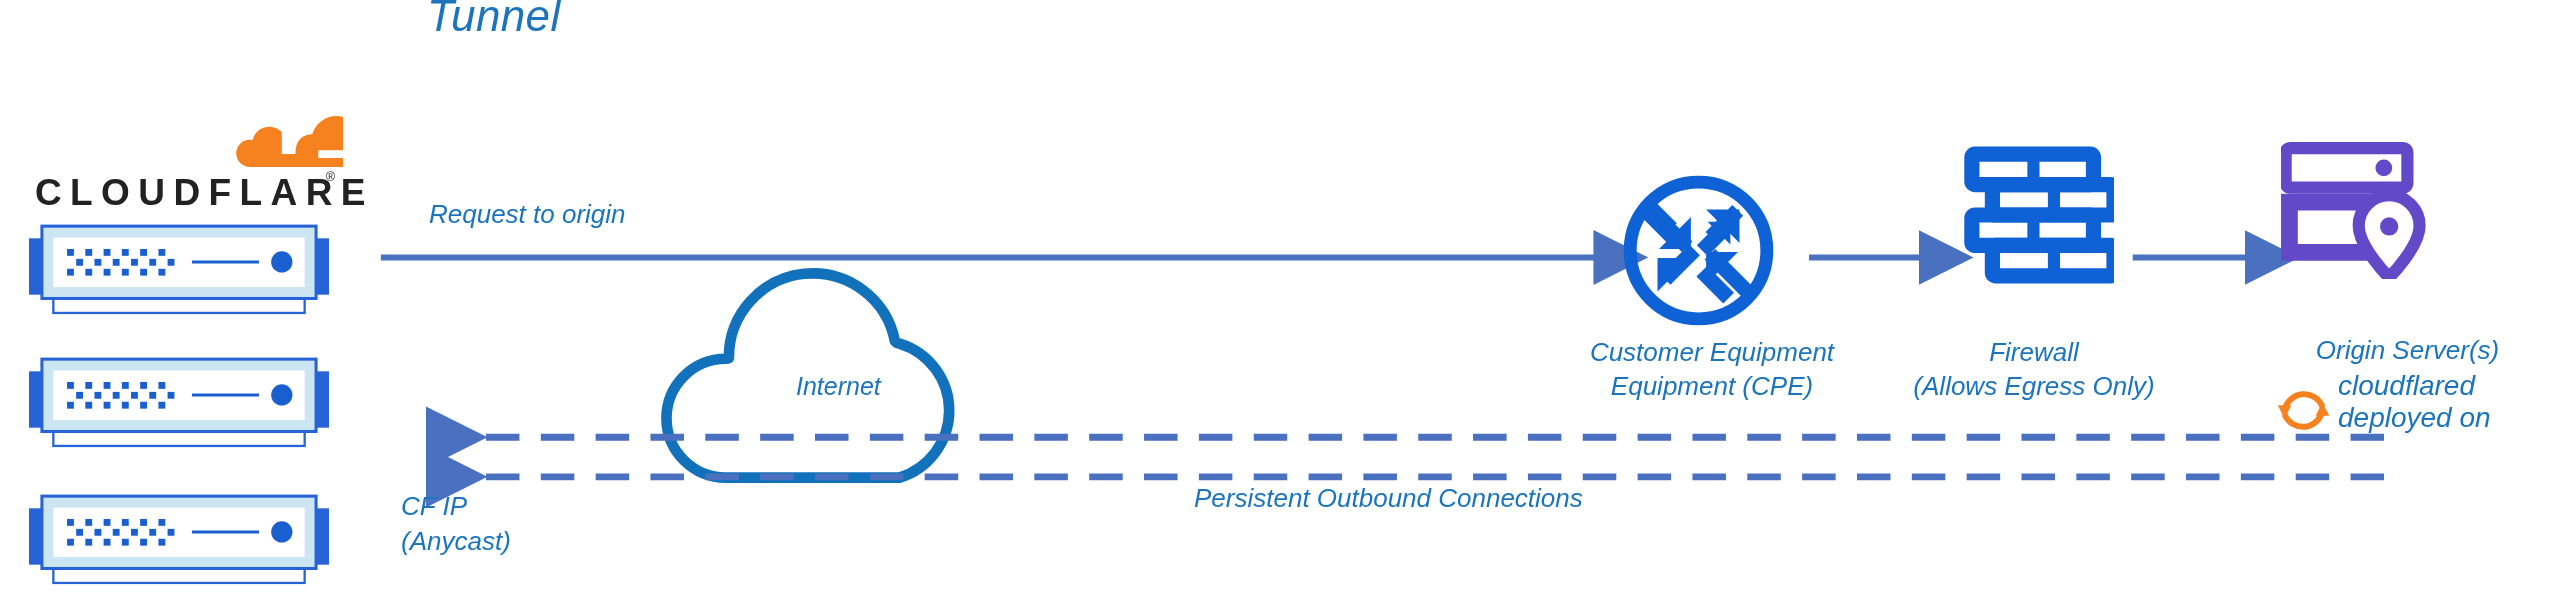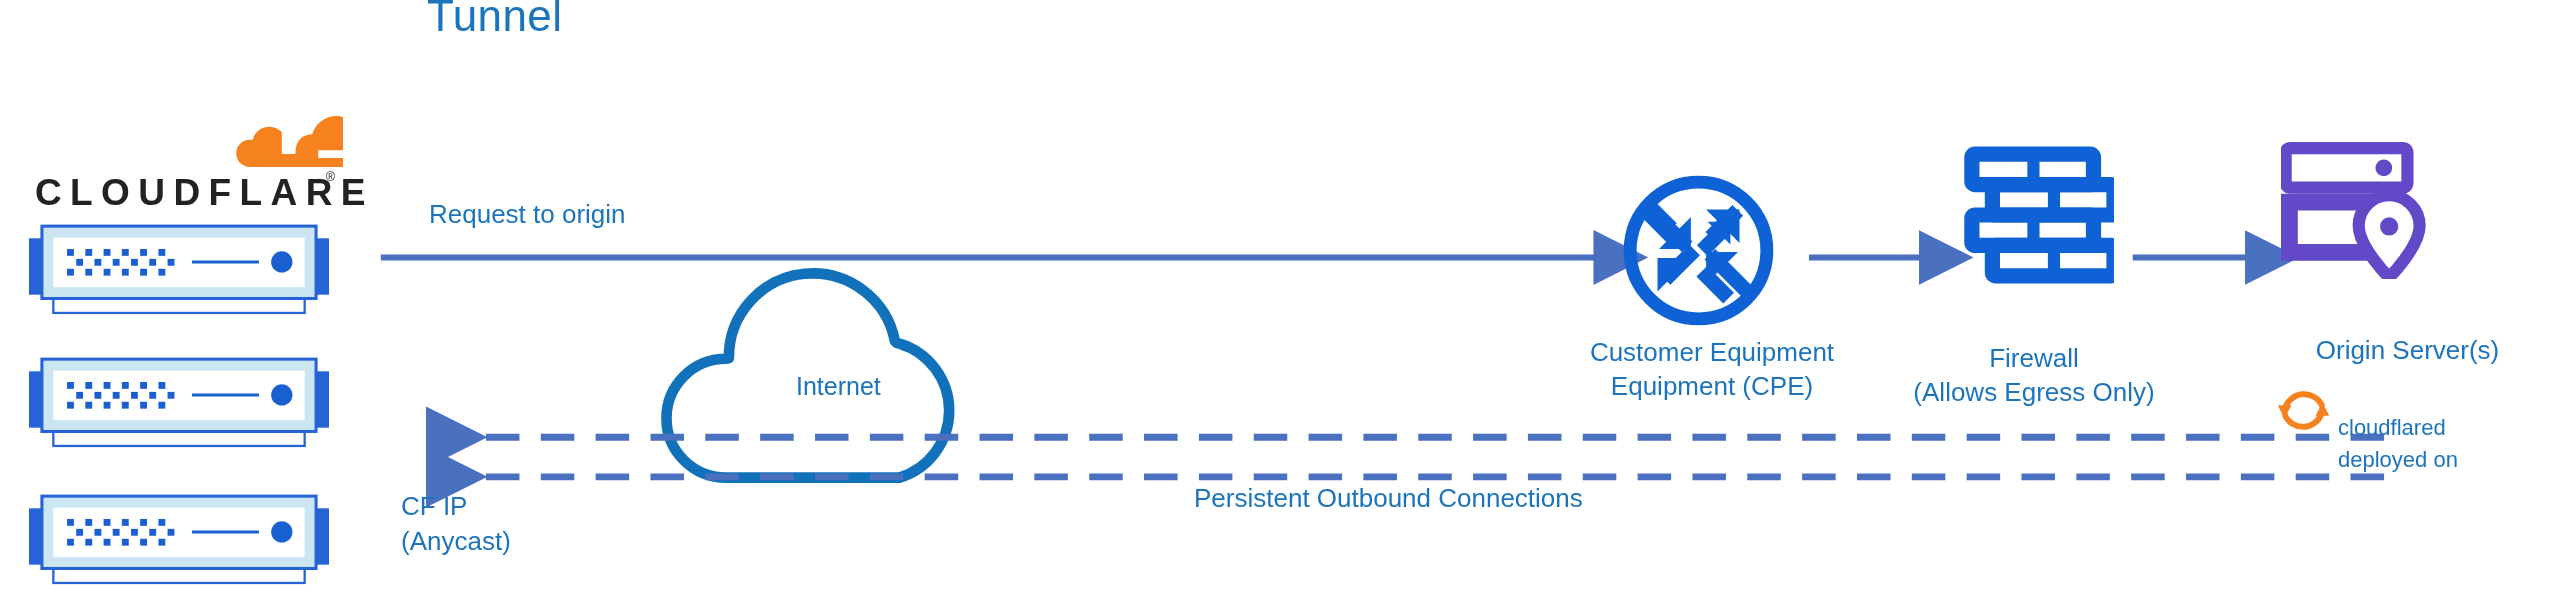--- a/index.html
+++ b/index.html
@@ -51,20 +51,21 @@
 
   
   .cf-server { width: 328px; height: 99px; }
 
   
   .label {
     color: #1B74BC;
     font-size: 26px;
     line-height: 34px;
     white-space: nowrap;
+    font-style: italic;
   }
 
   #label-request { left: 429px; top: 197px; }
   #label-internet { left: 796px; top: 369px; font-size: 25px; }
   #label-cfip {
     left: 401px; top: 489px;
     line-height: 35px;
     white-space: normal;
     width: 198px;
   }
@@ -75,34 +76,33 @@
     text-align: center;
     white-space: normal;
     line-height: 34px;
   }
   #label-firewall {
     left: 1878px; top: 335px;
     width: 312px;
     text-align: center;
     white-space: normal;
     line-height: 34px;
-    margin-top: 6px;
   }
   #label-origin {
     left: 2255px; top: 333px;
     width: 305px;
     text-align: center;
     white-space: nowrap;
   }
   #label-cloudflared {
-    left: 2338px; top: 412px;
+    left: 2338px; top: 370px;
     width: 229px;
     white-space: normal;
     line-height: 32px;
-    font-size: 22px;
+    font-size: 28px;
   }
 
   
   #icon-cpe      { left: 1618px; top: 170px; width: 161px; height: 161px; }
   #icon-firewall { left: 1962px; top: 145px; width: 152px; height: 156px; }
   #icon-origin   { left: 2281px; top: 142px; width: 179px; height: 133px; }
   #icon-cloudflared { left: 2274px; top: 381px; width: 59px; height: 59px; }
 
   
   #connectors {

